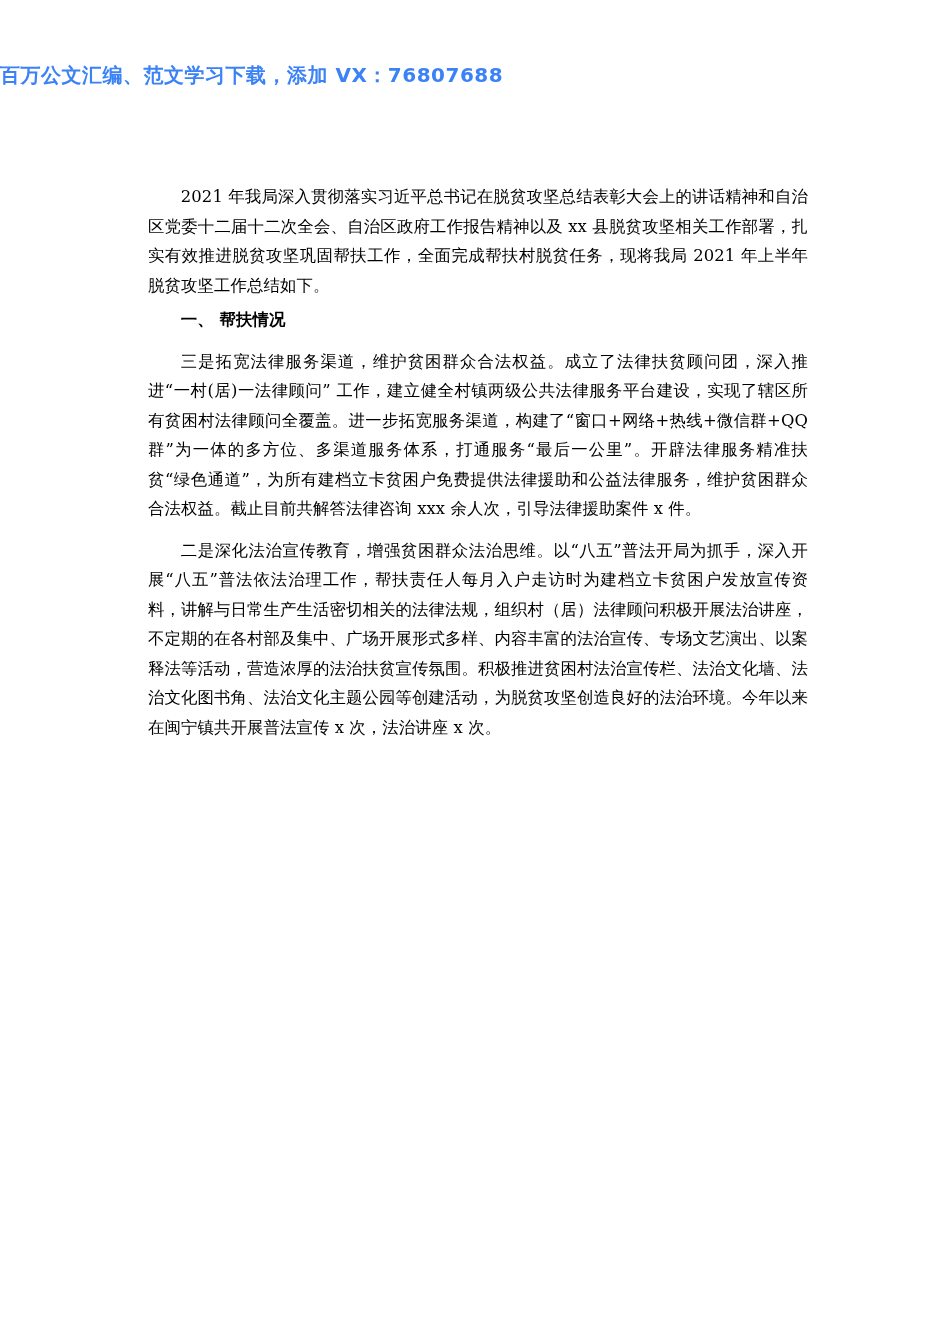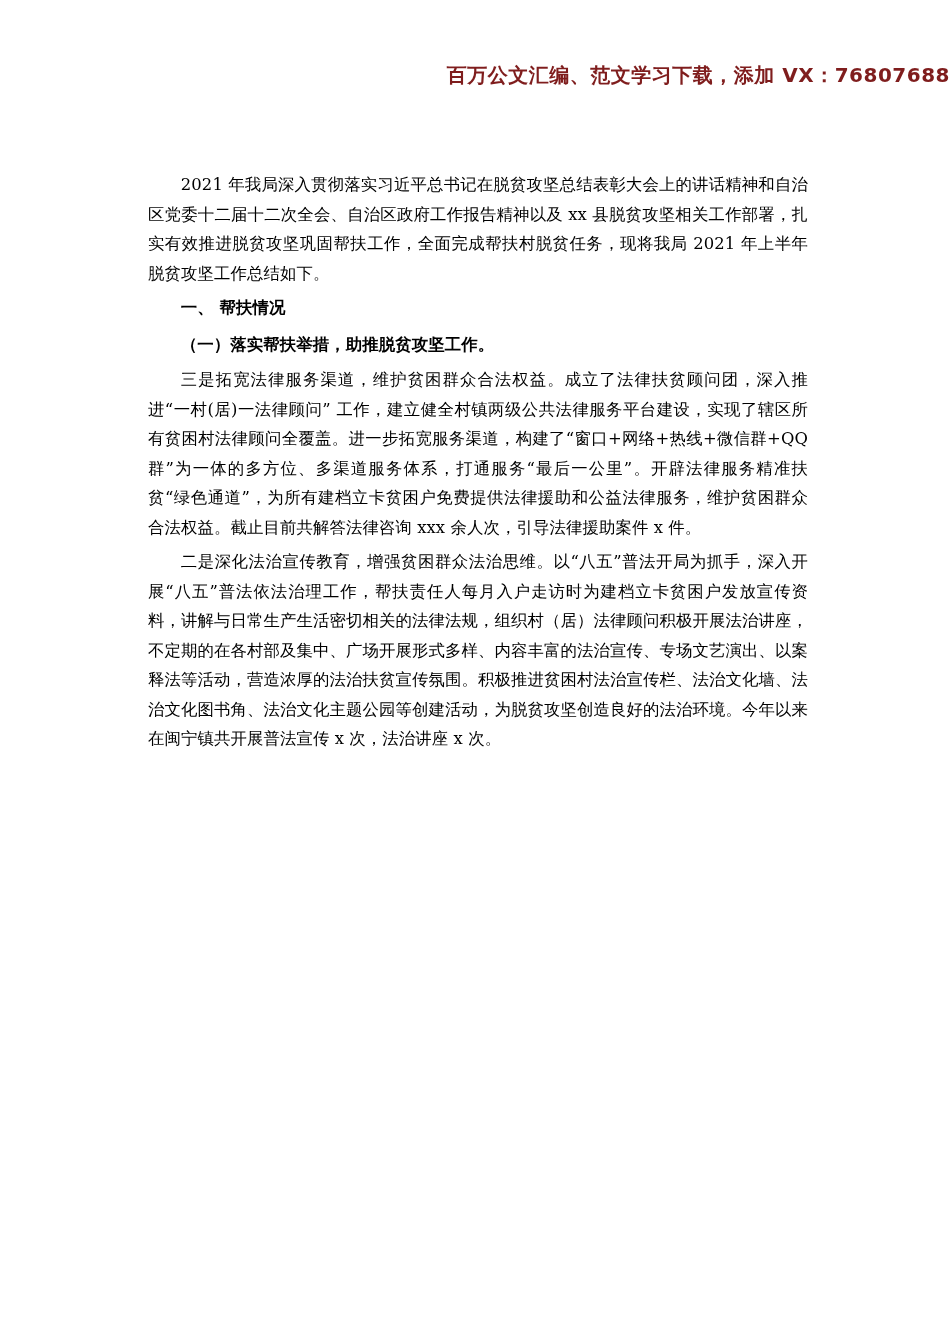--- a/index.html
+++ b/index.html
@@ -20,36 +20,36 @@
     height: 1344px;
     box-sizing: border-box;
     position: relative;
     background: #fff;
   }
   .watermark {
     position: absolute;
     top: 62px;
     left: 0;
     width: 950px;
-    text-align: right;
-    color: #7f1d1d;
+    text-align: left;
+    color: #3b82f6;
     font-size: 20px;
     font-weight: bold;
     letter-spacing: 0.5px;
     font-family: "DejaVu Sans", "Liberation Sans", sans-serif;
     white-space: nowrap;
   }
   .content {
     position: absolute;
     top: 170px;
     left: 148px;
     width: 660px;
   }
   p {
-    margin: 0 0 5px 0;
+    margin: 12px 0 5px 0;
     font-size: 16.4px;
     line-height: 29.5px;
     text-align: justify;
     text-justify: inter-ideograph;
     text-indent: 2em;
     letter-spacing: 0.1px;
   }
   p.heading {
     font-weight: bold;
     margin: 4px 0 6px 0;
@@ -62,18 +62,17 @@
 </head>
 <body>
 
 <div class="page">
 
   <div class="watermark">百万公文汇编、范文学习下载，添加 VX：76807688</div>
 
   <div class="content">
     <p class="body">2021 年我局深入贯彻落实习近平总书记在脱贫攻坚总结表彰大会上的讲话精神和自治区党委十二届十二次全会、自治区政府工作报告精神以及 xx 县脱贫攻坚相关工作部署，扎实有效推进脱贫攻坚巩固帮扶工作，全面完成帮扶村脱贫任务，现将我局 2021 年上半年脱贫攻坚工作总结如下。</p>
     <p class="heading">一、 帮扶情况</p>
-    <p class="heading-sub">（一）落实帮扶举措，助推脱贫攻坚工作。</p>
     <p class="body">三是拓宽法律服务渠道，维护贫困群众合法权益。成立了法律扶贫顾问团，深入推进“一村(居)一法律顾问” 工作，建立健全村镇两级公共法律服务平台建设，实现了辖区所有贫困村法律顾问全覆盖。进一步拓宽服务渠道，构建了“窗口+网络+热线+微信群+QQ 群”为一体的多方位、多渠道服务体系，打通服务“最后一公里”。开辟法律服务精准扶贫“绿色通道”，为所有建档立卡贫困户免费提供法律援助和公益法律服务，维护贫困群众合法权益。截止目前共解答法律咨询 xxx 余人次，引导法律援助案件 x 件。</p>
     <p class="body">二是深化法治宣传教育，增强贫困群众法治思维。以“八五”普法开局为抓手，深入开展“八五”普法依法治理工作，帮扶责任人每月入户走访时为建档立卡贫困户发放宣传资料，讲解与日常生产生活密切相关的法律法规，组织村（居）法律顾问积极开展法治讲座，不定期的在各村部及集中、广场开展形式多样、内容丰富的法治宣传、专场文艺演出、以案释法等活动，营造浓厚的法治扶贫宣传氛围。积极推进贫困村法治宣传栏、法治文化墙、法治文化图书角、法治文化主题公园等创建活动，为脱贫攻坚创造良好的法治环境。今年以来在闽宁镇共开展普法宣传 x 次，法治讲座 x 次。</p>
   </div>
 
 </div>
 
 </body></html>

